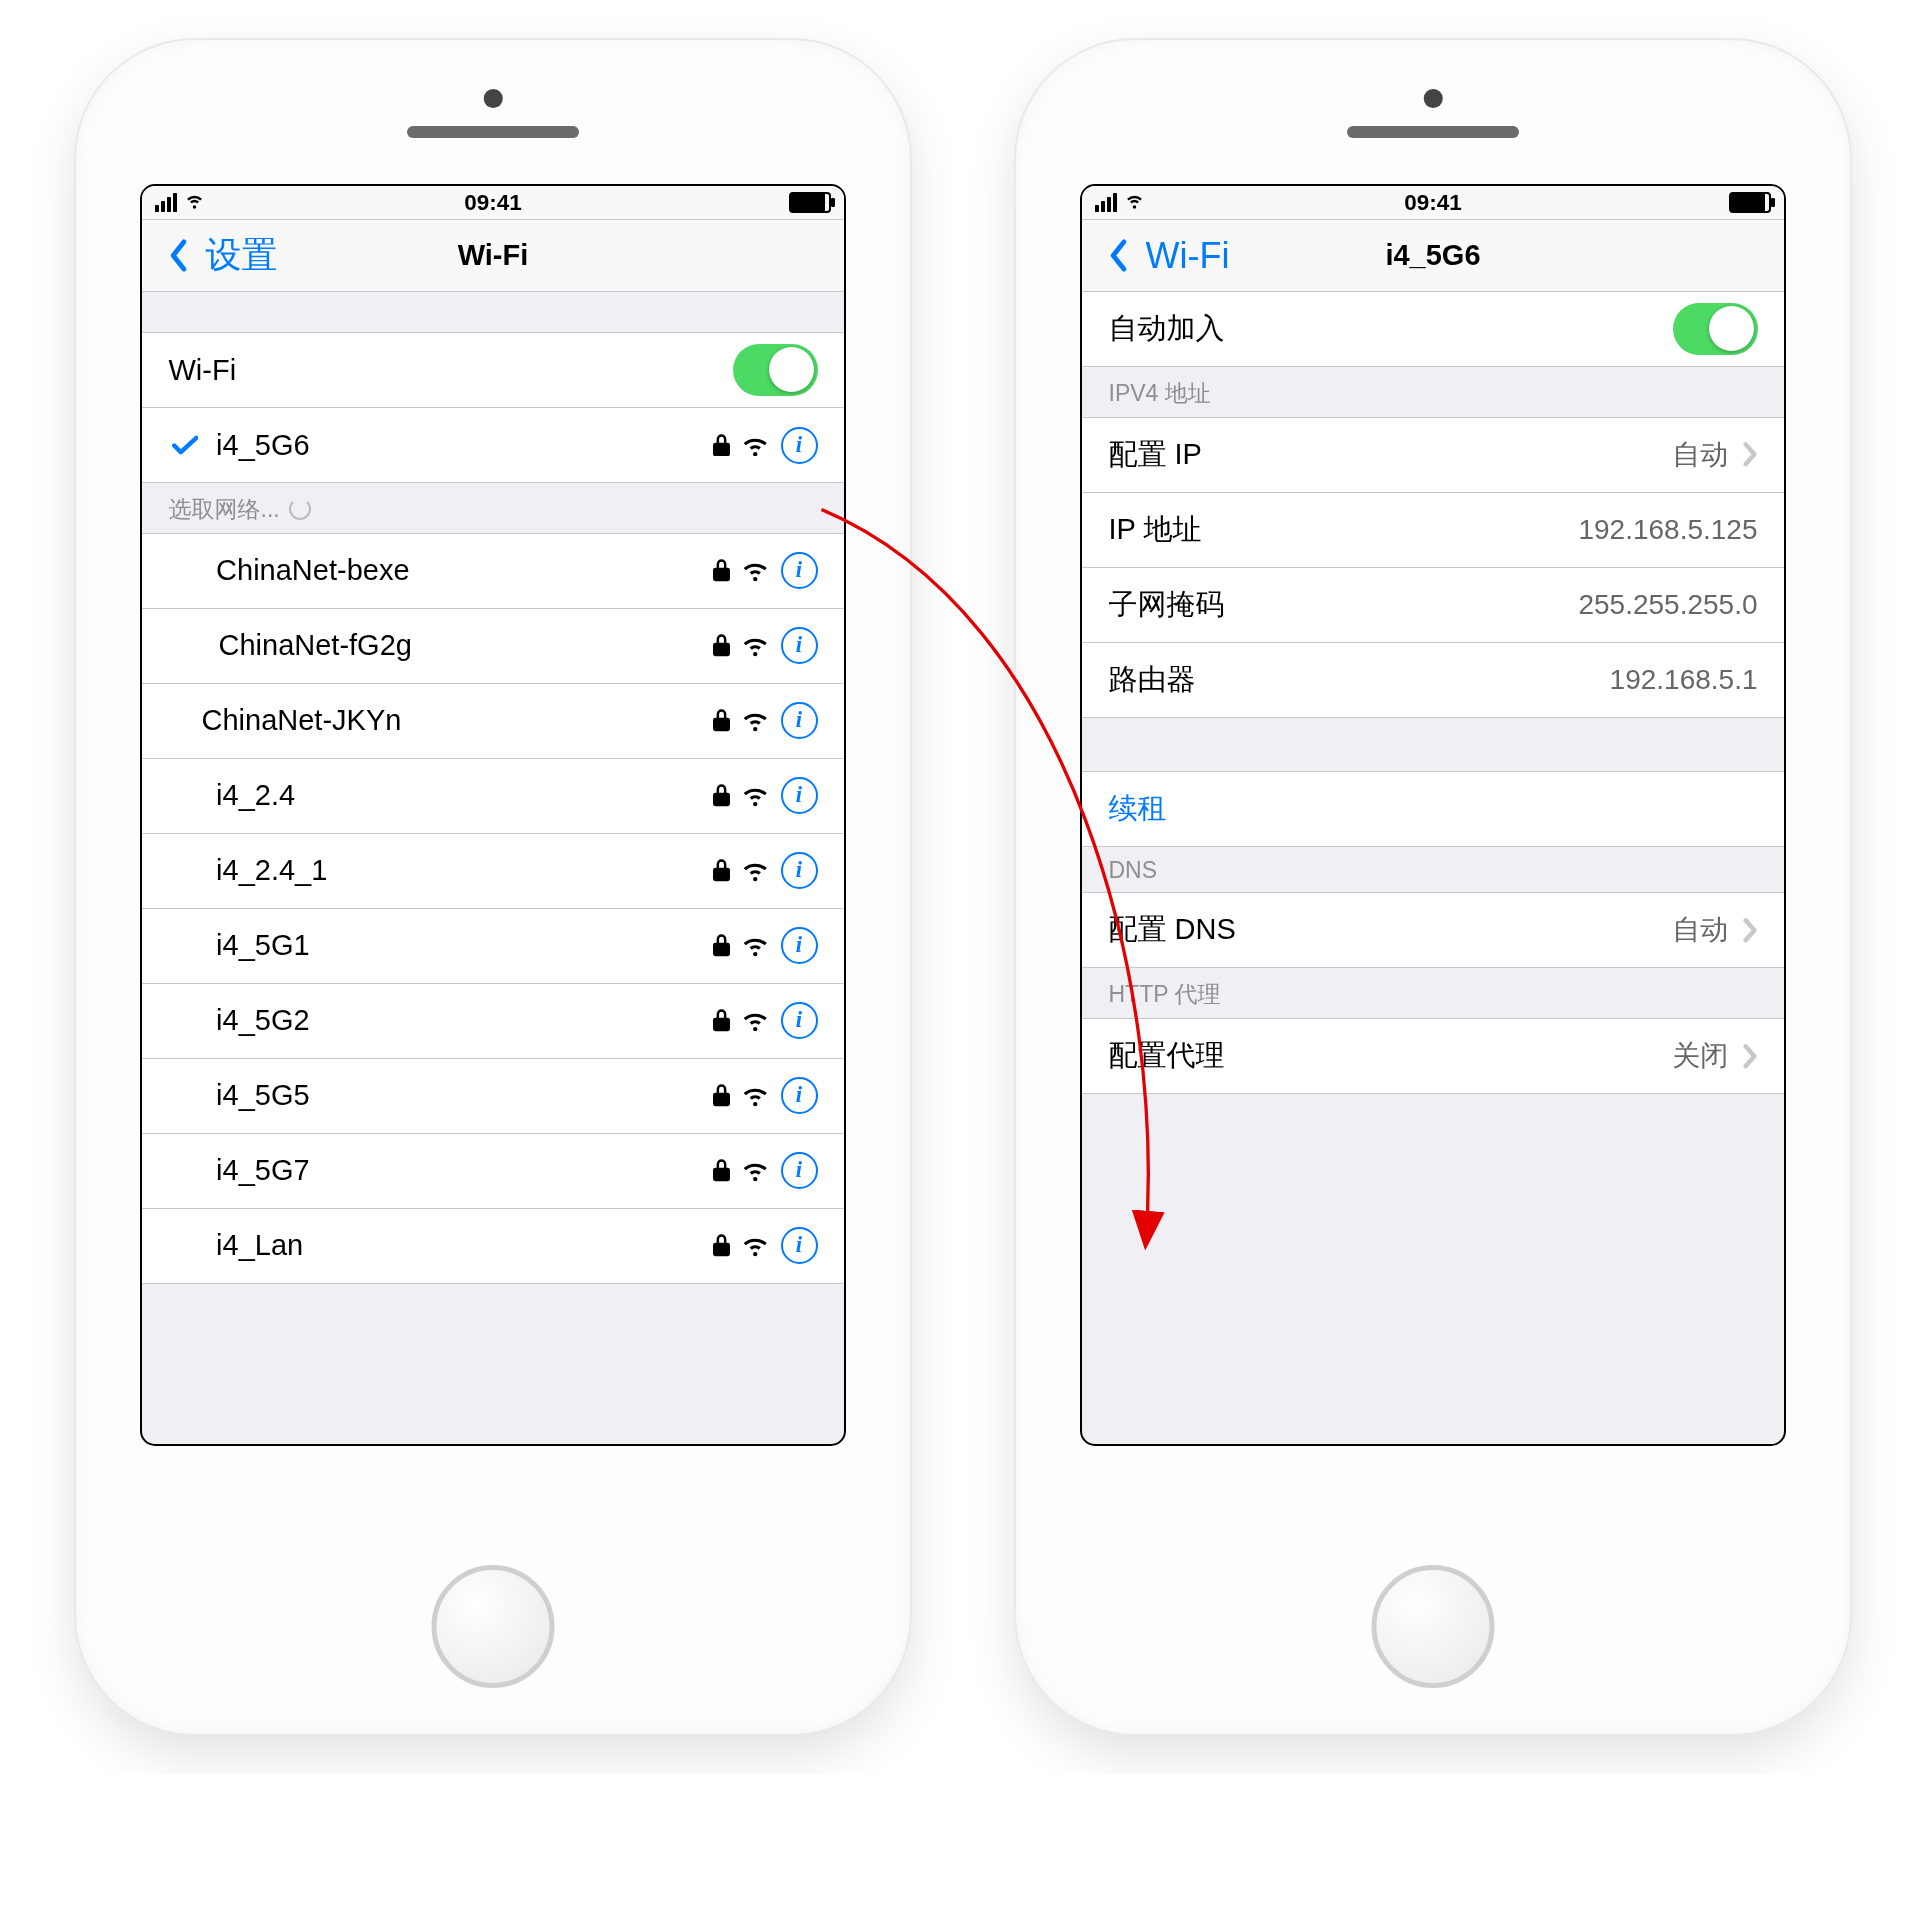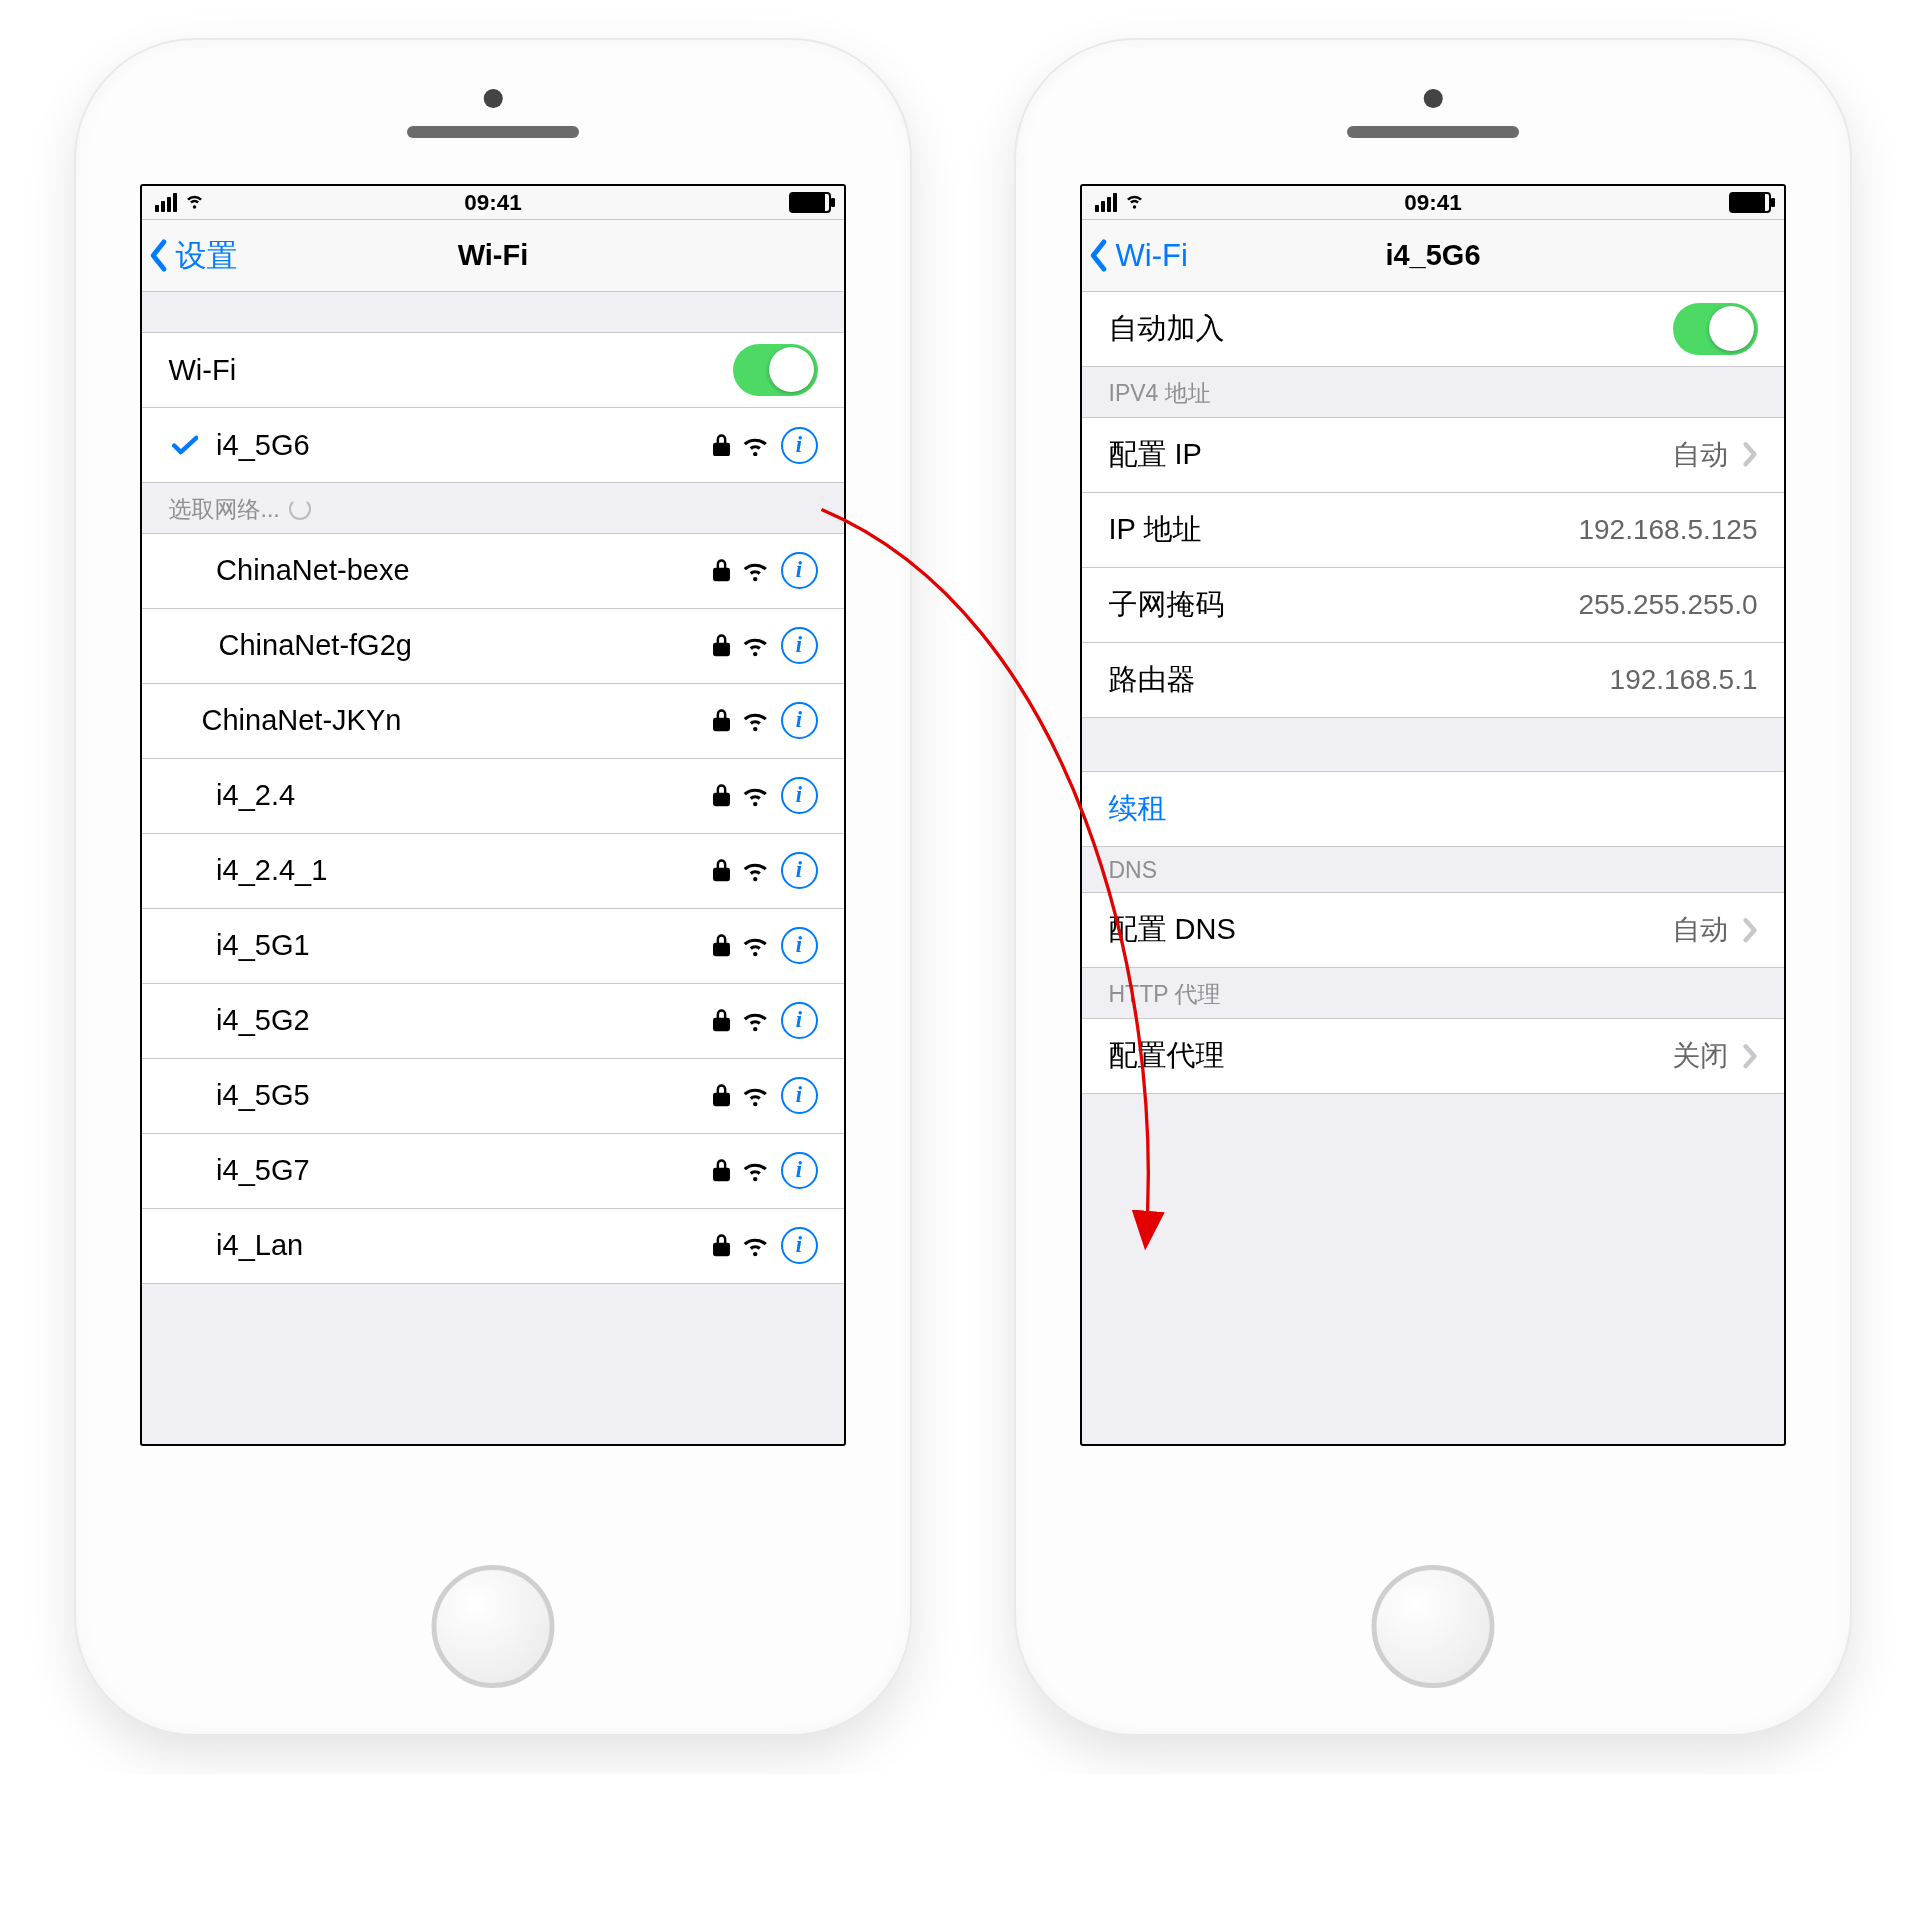--- a/index.html
+++ b/index.html
@@ -62,21 +62,21 @@
     position: absolute;
     bottom: 46px;
     left: 50%;
     transform: translateX(-50%);
   }
   .screen {
     width: 702px;
     height: 1258px;
     margin-top: 46px;
     border: 2px solid #000;
-    border-radius: 3px;
+    border-radius: 15px;
     overflow: hidden;
     background: var(--ios-group-bg);
     display: flex;
     flex-direction: column;
     font-size: 29px;
   }
   
   .status {
     height: 33px;
     background: #f8f8f8;
@@ -112,23 +112,24 @@
   .nav {
     height: 71px;
     background: #F8F8F8;
     border-bottom: 0.7px solid var(--ios-border);
     display:flex; align-items:center;
     position: relative;
   }
   .nav .back {
     display:flex; align-items:center;
     color: var(--ios-blue);
-    font-size: 31px;
+    font-size: 36px;
     padding-left: 6.6px;
-    gap: 7px;
+    gap: 17px;
+    margin-left: 20px;
   }
   .nav .chev { width:20px; height:33px; }
   .nav .title {
     position:absolute; left:0; right:0;
     text-align:center;
     font-weight:600;
     font-size:29px;
     pointer-events:none;
   }
 

